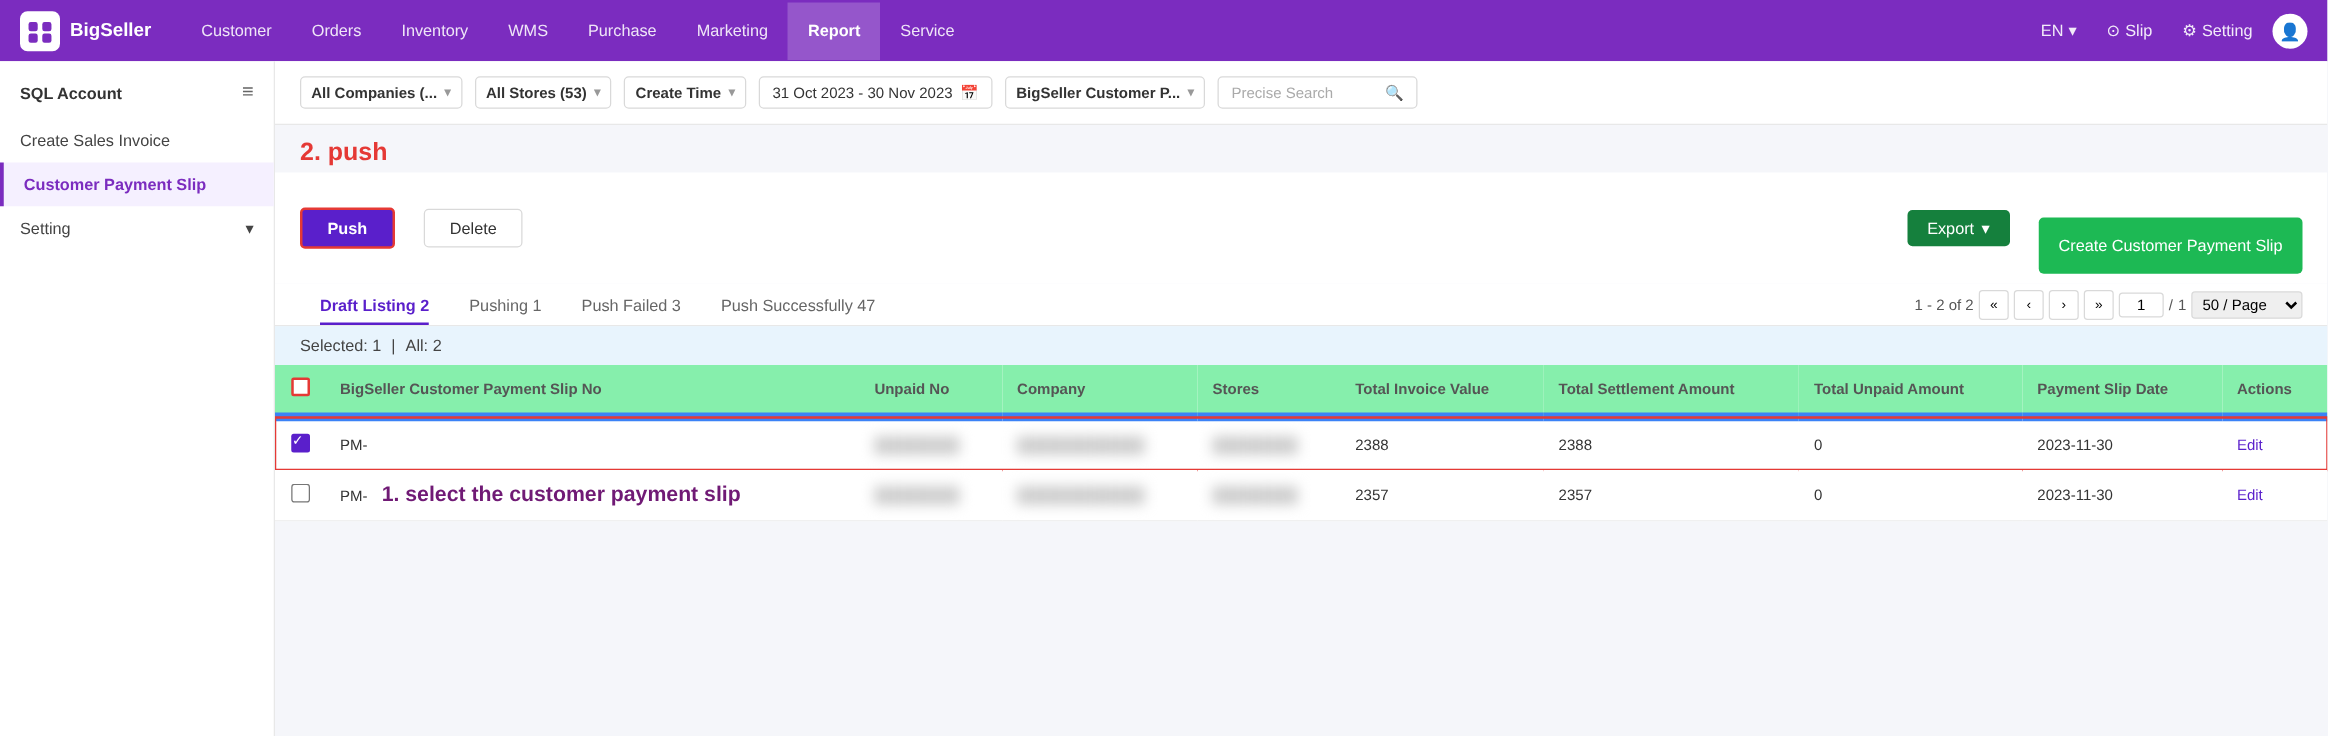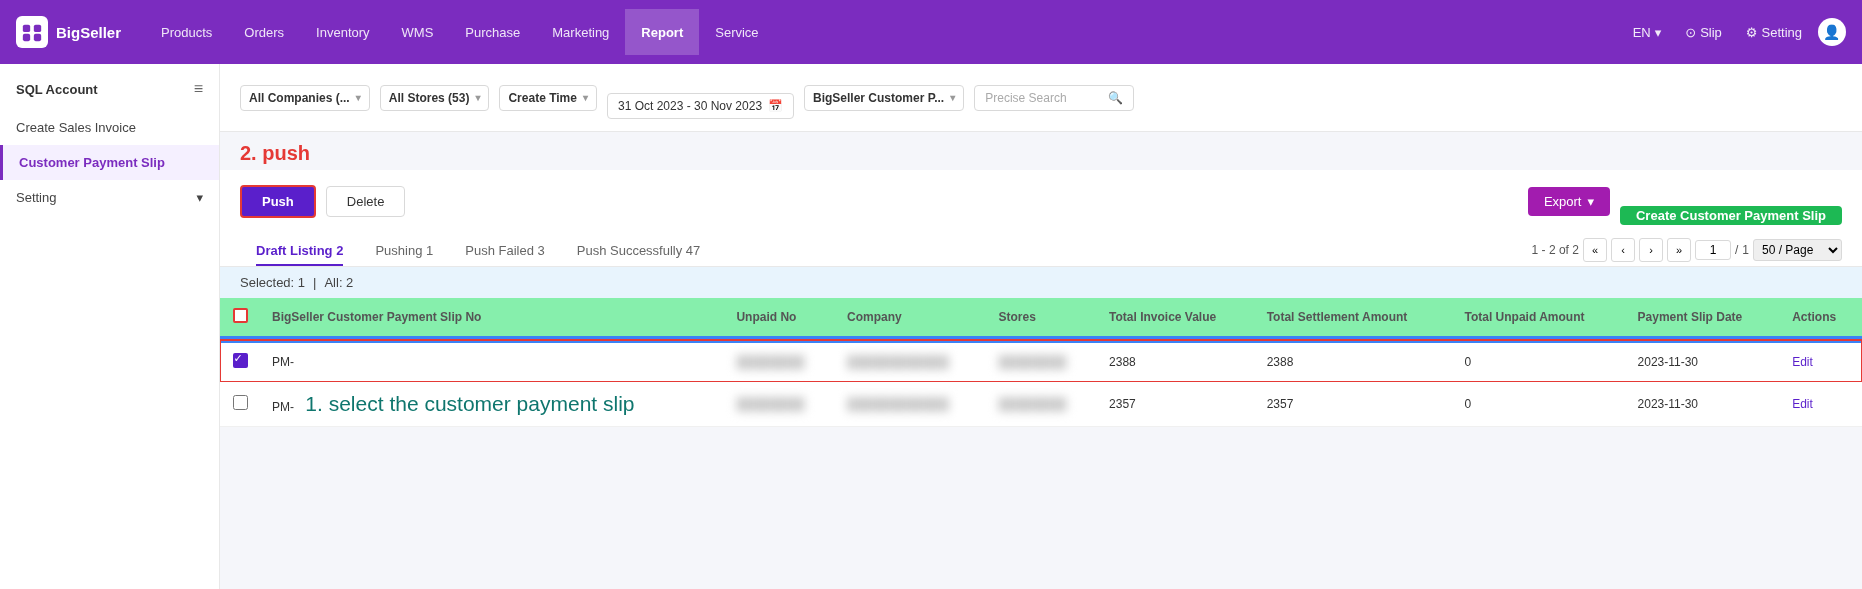--- a/index.html
+++ b/index.html
@@ -3,21 +3,21 @@
   <meta charset="utf-8">
   <style>
     * { box-sizing: border-box; margin: 0; padding: 0; }
     body { font-family: -apple-system, BlinkMacSystemFont, 'Segoe UI', sans-serif; font-size: 13px; background: #f5f6fa; }
 
     
     .top-nav {
       background: #7b2cbf;
       display: flex;
       align-items: center;
-      height: 64px;
+      height: 49px;
       padding: 0 16px;
       gap: 0;
     }
     .logo-area {
       display: flex; align-items: center; gap: 8px;
       color: white; font-weight: 700; font-size: 15px;
       margin-right: 24px;
     }
     .logo-icon {
       width: 32px; height: 32px;
@@ -114,21 +114,20 @@
     .filter-dropdown .arrow { color: #999; font-size: 10px; }
     .date-range {
       border: 1px solid #d9d9d9;
       border-radius: 4px;
       padding: 5px 10px;
       font-size: 12px;
       color: #333;
       background: white;
       display: flex; align-items: center; gap: 6px;
       white-space: nowrap;
-      margin-top: 17px;
     }
     .search-box {
       border: 1px solid #d9d9d9;
       border-radius: 4px;
       padding: 5px 10px;
       font-size: 12px;
       color: #aaa;
       background: white;
       display: flex; align-items: center; gap: 2px;
       min-width: 160px;
@@ -140,21 +139,21 @@
       color: #e53935;
       font-size: 22px;
       font-weight: 700;
     }
 
     
     .actions-bar {
       padding: 8px 20px;
       display: flex;
       align-items: center;
-      gap: 10px;
+      gap: 23px;
       background: white;
     }
     .btn-push {
       background: #5a1fcb;
       color: white;
       border: none;
       border-radius: 4px;
       padding: 7px 20px;
       font-size: 13px;
       font-weight: 600;
@@ -164,38 +163,38 @@
     .btn-delete {
       background: white;
       color: #333;
       border: 1px solid #d9d9d9;
       border-radius: 4px;
       padding: 7px 20px;
       font-size: 13px;
       cursor: pointer;
     }
     .btn-export {
-      background: #a21caf;
+      background: #15803d;
       color: white;
       border: none;
       border-radius: 4px;
       padding: 7px 16px;
       font-size: 13px;
       cursor: pointer;
       display: flex; align-items: center; gap: 6px;
       margin-left: auto;
     }
     .btn-create {
       background: #1db954;
       color: white;
       border: none;
       border-radius: 4px;
-      padding: 2px 16px;
-      font-size: 13px;
-      font-weight: 700;
+      padding: 15px 16px;
+      font-size: 13px;
+      font-weight: 400;
       cursor: pointer;
       white-space: nowrap;
       margin-top: 28px;
     }
 
     
     .tabs-bar {
       background: white;
       padding: 0 20px;
       display: flex;
@@ -336,21 +335,21 @@
       <svg viewBox="0 0 24 24" fill="#7b2cbf">
         <rect x="2" y="4" width="8" height="8" rx="2"></rect>
         <rect x="14" y="4" width="8" height="8" rx="2"></rect>
         <rect x="2" y="14" width="8" height="8" rx="2"></rect>
         <rect x="14" y="14" width="8" height="8" rx="2"></rect>
       </svg>
     </div>
     <span>BigSeller</span>
   </div>
   <div class="nav-items">
-    <div class="nav-item">Products</div>
+    <div class="nav-item">Customer</div>
     <div class="nav-item">Orders</div>
     <div class="nav-item">Inventory</div>
     <div class="nav-item">WMS</div>
     <div class="nav-item">Purchase</div>
     <div class="nav-item">Marketing</div>
     <div class="nav-item active">Report</div>
     <div class="nav-item">Service</div>
   </div>
   <div class="nav-right">
     <div class="nav-right-item">
@@ -506,21 +505,21 @@
               <span class="edit-link">Edit</span>
             </td>
           </tr>
 
           <tr style="position:relative;">
             <td class="checkbox-cell">
               <input type="checkbox" class="checkbox" style="">
             </td>
             <td>
               <span>PM-</span>
-              <span style="color:#0f766e; font-size:21px; font-weight:400; margin-left:8px;">1. select the customer payment slip</span>
+              <span style="color:#701a75; font-size:17px; font-weight:700; margin-left:8px;">1. select the customer payment slip</span>
             </td>
             <td><span class="blurred">████████</span></td>
             <td><span class="blurred">████████████</span></td>
             <td><span class="blurred">████████</span></td>
             <td>2357</td>
             <td>2357</td>
             <td>0</td>
             <td>2023-11-30</td>
             <td>
               <span class="edit-link">Edit</span>

